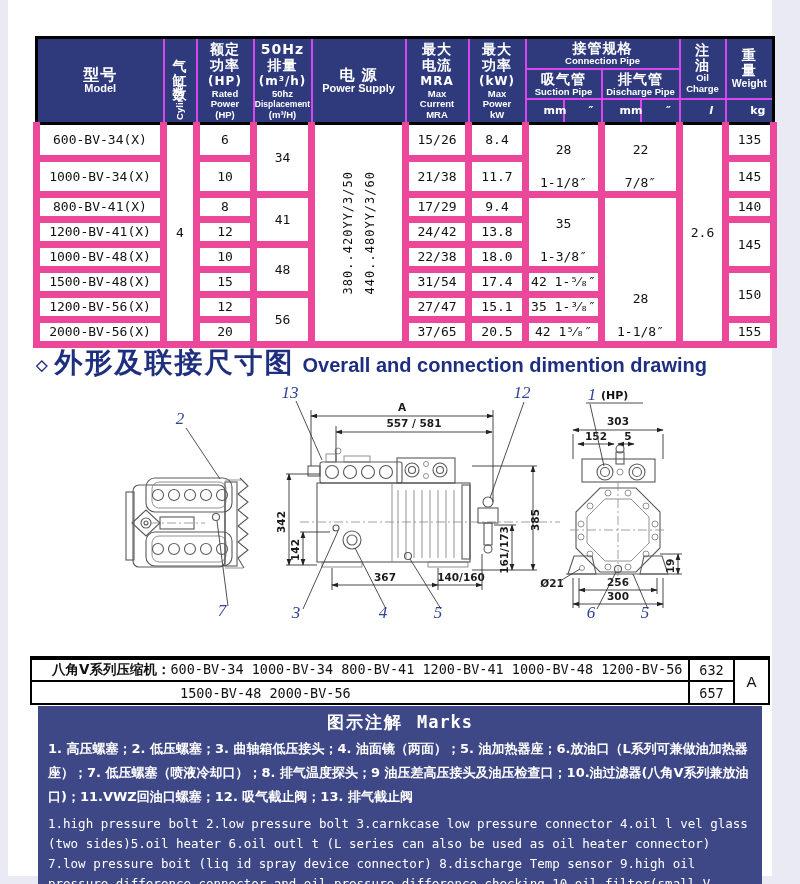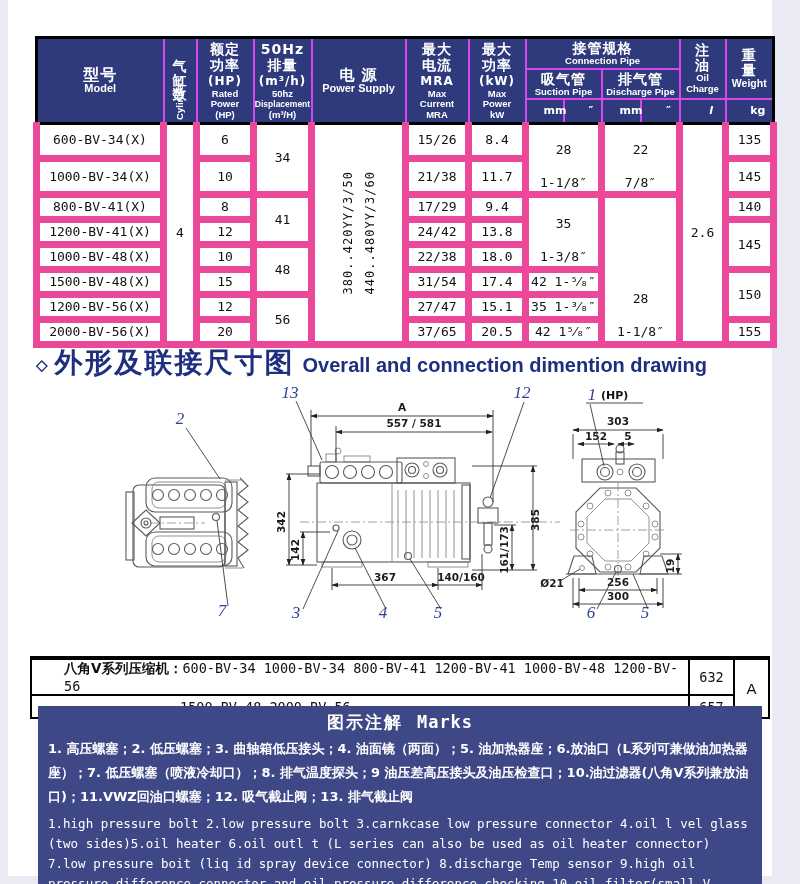--- a/index.html
+++ b/index.html
@@ -55,21 +55,21 @@
   text.hp { font:bold 11px "DejaVu Sans", sans-serif; fill:#111; text-anchor:start; }
 
   
   table.mtable { position:absolute; left:30px; top:656px; width:738px;
                  border-collapse:collapse; table-layout:fixed;
                  border:2px solid #000; border-top:4px solid #000; }
   .mtable td { border:2px solid #000; height:23px; font-size:13.5px; color:#111;
                font-family:"DejaVu Sans Mono","DejaVu Sans", monospace; background:#fff;
                vertical-align:middle; }
   .mtable .series { font-family:"DejaVu Sans", sans-serif; font-weight:bold; }
-  .mtable .c1 { padding-left:32px; }
+  .mtable .c1 { padding-left:20px; }
   .mtable .c1b { padding-left:148px; }
   .mtable .num, .mtable .ltr { text-align:center; }
   .mtable .ltr { font-family:"Liberation Sans", sans-serif; font-size:15px; }
 
   
   .legend { position:absolute; left:38px; top:706px; width:724px; height:191px;
             background:#3e4886; color:#fff; padding:5px 10px 6px 10px; }
   .legend-title { text-align:center; font-weight:bold; font-size:17px;
                   letter-spacing:2px; margin-bottom:3px; }
   .legend-title .en { margin-left:14px; letter-spacing:1px;

